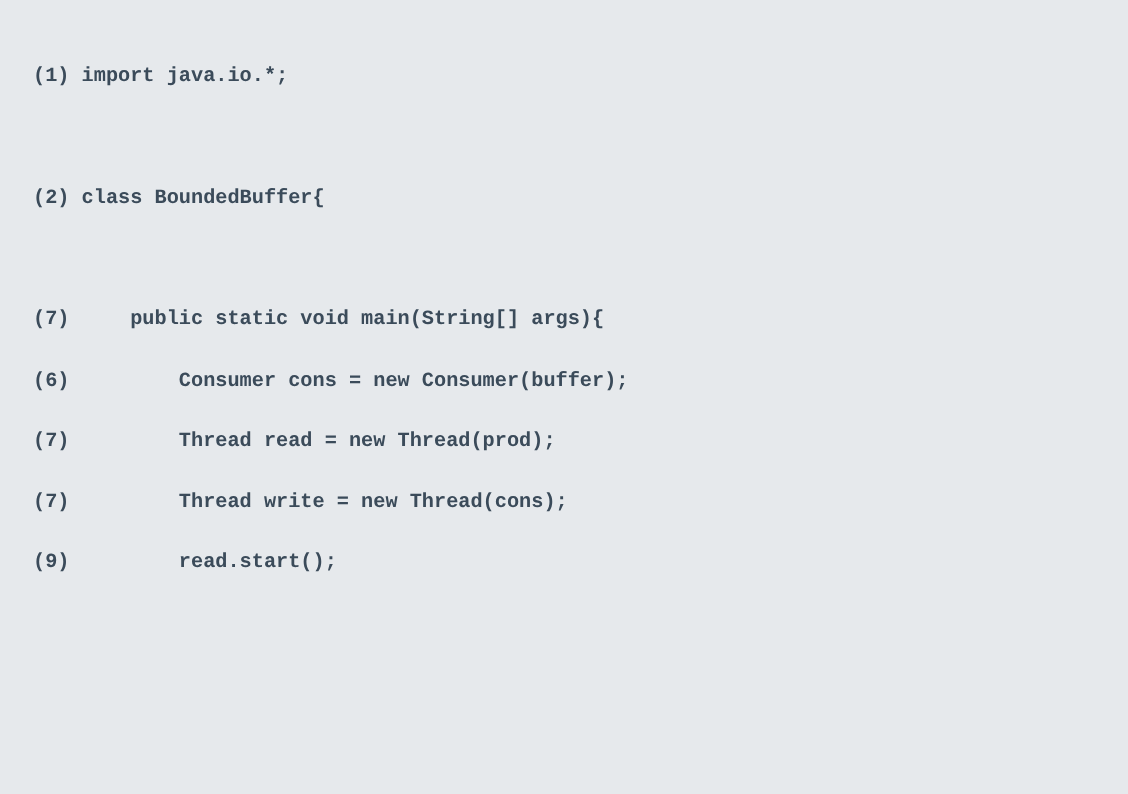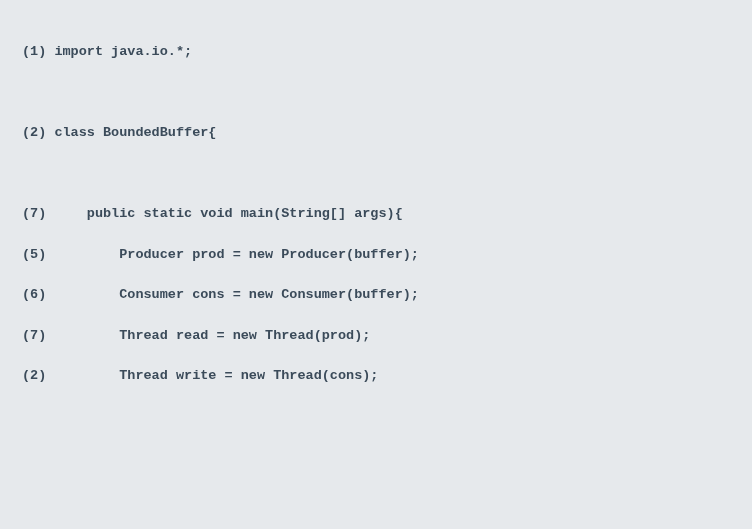--- a/index.html
+++ b/index.html
@@ -29,24 +29,24 @@
   </style>
 </head>
 <body>
 
 <div class="code-block">
   <span class="code-line">(1) import java.io.*;</span>
   <span class="code-line"></span>
   <span class="code-line">(2) class BoundedBuffer{</span>
   <span class="code-line"></span>
   <span class="code-line">(7)     public static void main(String[] args){</span>
-  <span class="code-line">(5)         Producer prod = new Producer(buffer);</span>
   <span class="code-line">(6)         Consumer cons = new Consumer(buffer);</span>
   <span class="code-line">(7)         Thread read = new Thread(prod);</span>
-  <span class="code-line">(2)         Thread write = new Thread(cons);</span>
+  <span class="code-line">(7)         Thread write = new Thread(cons);</span>
+  <span class="code-line">(9)         read.start();</span>
   
   
   
   
   
   
   
   
   
   

